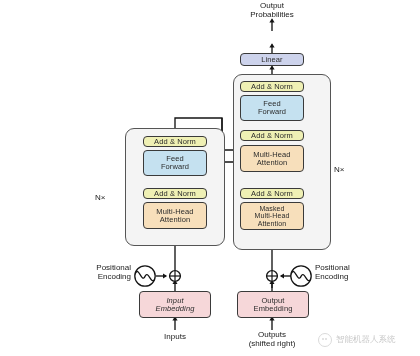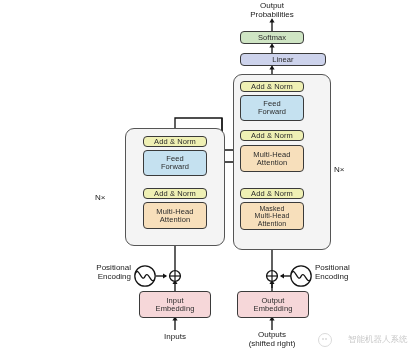--- a/index.html
+++ b/index.html
@@ -15,21 +15,21 @@
        letter-spacing:.1px;z-index:3;padding:0 1px;}
   .blk span{display:block;}
   .stack{position:absolute;box-sizing:border-box;border:1px solid #555;
          border-radius:9px;background:#f4f4f4;z-index:1;}
 
   .lbl{position:absolute;font-size:8px;color:#1a1a1a;line-height:1.12;
        text-align:center;z-index:4;white-space:pre-line;}
   .lbl.left{text-align:right;}
   .lbl.rightal{text-align:left;}
   .nx{position:absolute;font-size:8px;color:#222;z-index:4;}
-  .wm{position:absolute;z-index:9;display:flex;align-items:center;gap:16px;
+  .wm{position:absolute;z-index:9;display:flex;align-items:center;gap:4px;
       opacity:.42;font-size:8.5px;color:#7b7b7b;
       font-family:"DejaVu Sans",sans-serif;white-space:nowrap;}
   .wm .wmico{width:12px;height:12px;border:1px solid #a6a6a6;border-radius:50%;
       display:block;position:relative;}
   .wm .wmico::before,.wm .wmico::after{content:"";position:absolute;
       width:2px;height:2px;border-radius:50%;background:#a6a6a6;top:4px;}
   .wm .wmico::before{left:2.5px;}
   .wm .wmico::after{left:6px;}
 </style>
 </head>
@@ -140,25 +140,22 @@
                C148.4,269.2 151,285.6 154.6,279.2"></path>
       <circle cx="301" cy="276" r="10.2"></circle>
       <path d="M291.4,273.2 C295,266.2 297.6,283.6 301,276.4
                C304.4,269.2 307,285.6 310.6,279.2"></path>
     </g>
   </svg>
 
   <div class="stack" style="left:125px;top:128px;width:100px;height:118px;"></div>
   <div class="stack" style="left:233px;top:74px;width:98px;height:176px;"></div>
 
-  <div class="blk" style="left:240px;top:31px;width:64px;height:13px;background:#cfe5c4;">
-    <span>Softmax</span>
-  </div>
-
-  <div class="blk" style="left:240px;top:53px;width:86px;height:13px;background:#cdd3ec;">
+
+  <div class="blk" style="left:240px;top:53px;width:64px;height:13px;background:#cdd3ec;">
     <span>Linear</span>
   </div>
 
   <div class="blk" style="left:240px;top:81px;width:64px;height:11px;background:#eff0b4;">
     <span>Add &amp; Norm</span>
   </div>
 
   <div class="blk" style="left:240px;top:95px;width:64px;height:26px;background:#c5e1f0;">
     <span style="white-space:pre-line;">Feed
 Forward</span>
@@ -194,21 +191,21 @@
 
   <div class="blk" style="left:143px;top:188px;width:64px;height:11px;background:#eff0b4;">
     <span>Add &amp; Norm</span>
   </div>
 
   <div class="blk" style="left:143px;top:202px;width:64px;height:27px;background:#f7dfbb;">
     <span style="white-space:pre-line;">Multi-Head
 Attention</span>
   </div>
 
-  <div class="blk" style="left:139px;top:291px;width:72px;height:27px;background:#f6d7d9;">
+  <div class="blk" style="left:139px;top:291px;width:72px;height:27px;background:#f6d7d9;font-style:italic;">
     <span style="white-space:pre-line;">Input
 Embedding</span>
   </div>
 
   <div class="blk" style="left:237px;top:291px;width:72px;height:27px;background:#f6d7d9;">
     <span style="white-space:pre-line;">Output
 Embedding</span>
   </div>
 
   <div class="lbl" style="left:222px;top:2px;width:100px;">Output

